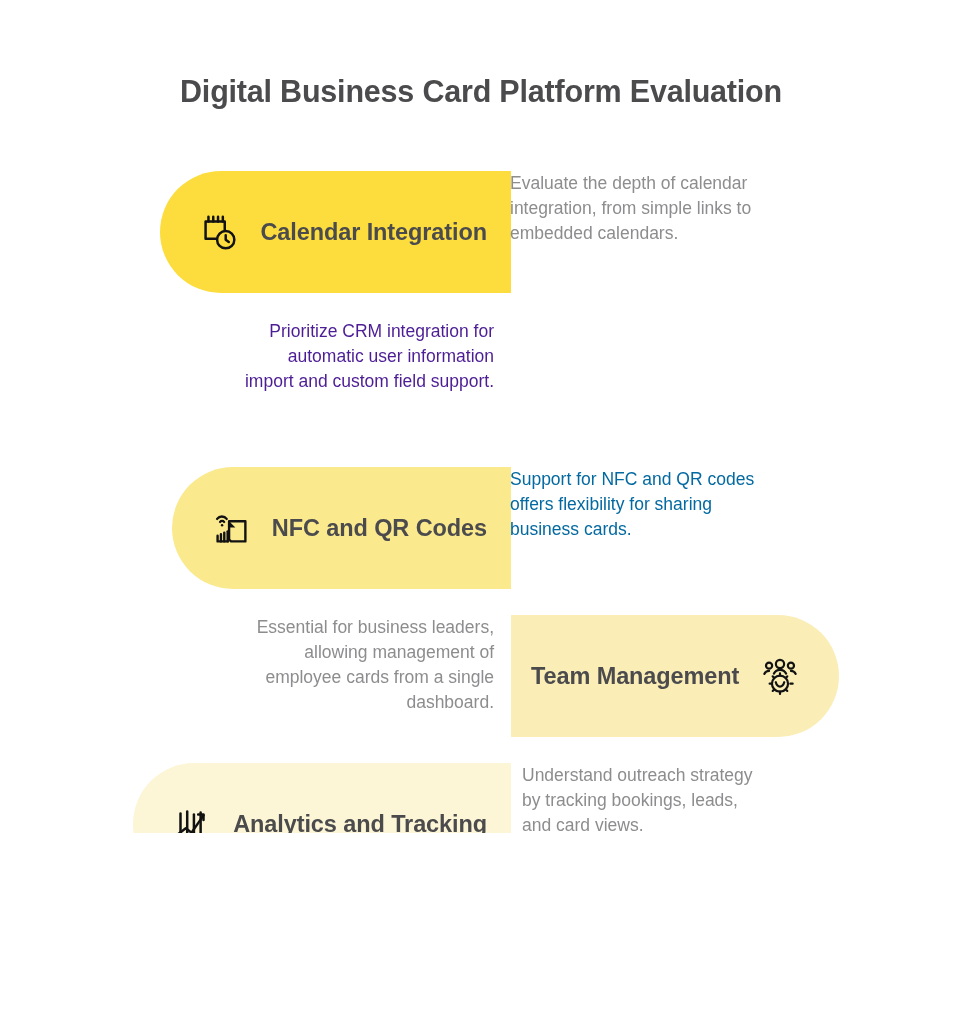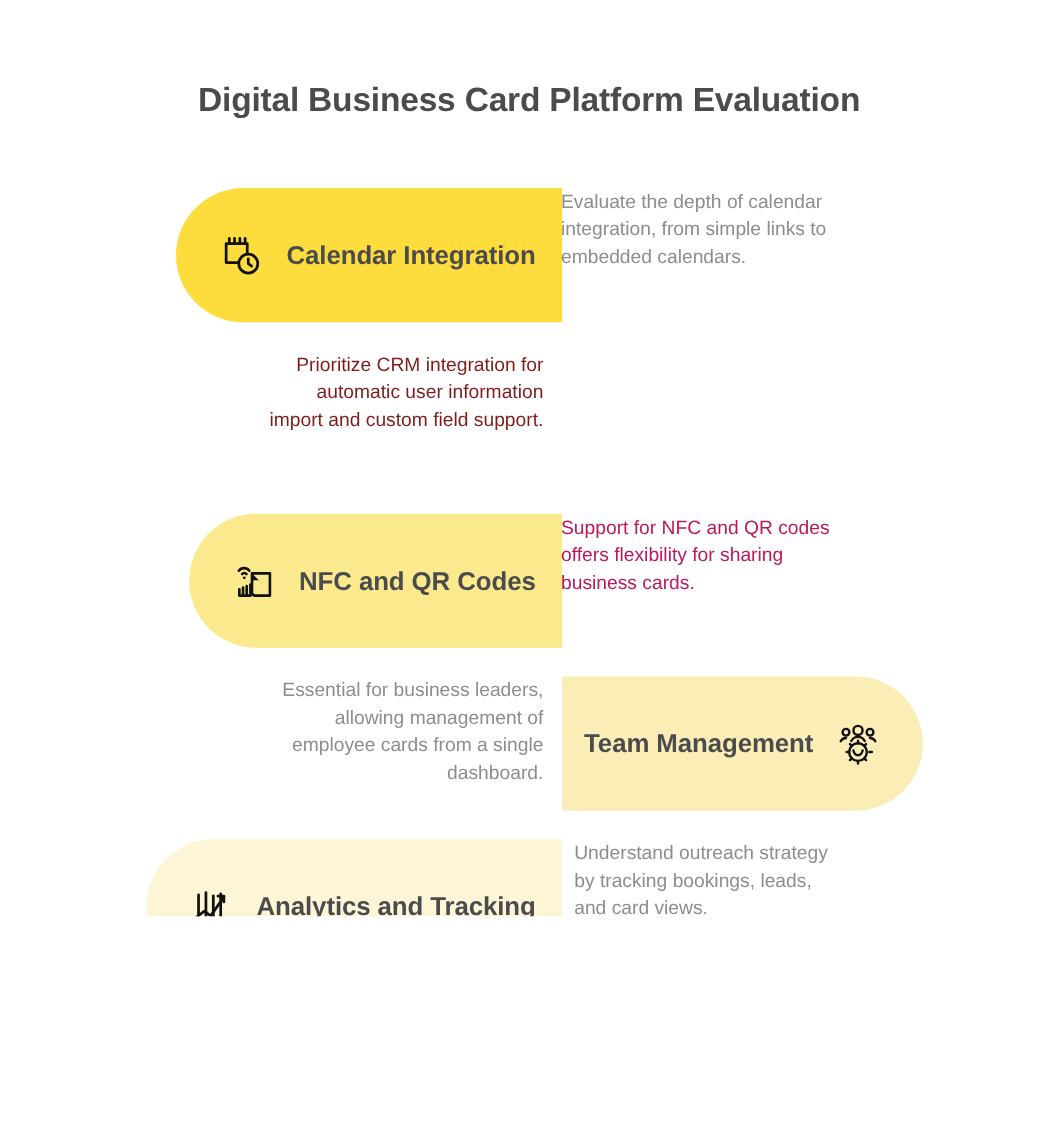--- a/index.html
+++ b/index.html
@@ -144,41 +144,41 @@
           <circle cx="31" cy="32" r="9" fill="#FCDD3D"></circle>
           <path d="M31 27.5V32l3.2 2.4"></path>
         </svg>
       </span>
       <span class="pill-label">Calendar Integration</span>
     </div>
     <div class="desc" style="color: rgb(141, 141, 143);">Evaluate the depth of calendar integration, from simple links to embedded calendars.</div>
   </div>
 
   <div class="row right" style="top:319px;">
-    <div class="desc" style="color: #7f1d1d;">Prioritize CRM integration for automatic user information import and custom field support.</div>
+    <div class="desc" style="color: #4c1d95;">Prioritize CRM integration for automatic user information import and custom field support.</div>
   </div>
 
   <div class="row left" style="top:467px;">
     <div class="pill" style="background: rgb(251, 233, 142);">
       <span class="pill-icon">
         <svg viewBox="0 0 48 48" fill="none" stroke="#121212" stroke-width="2.5" stroke-linecap="round" stroke-linejoin="round">
           <path d="M9.5 14.5c2.6-3.4 7.4-3.4 10 0"></path>
           <path d="M12.6 17.6c1.1-1.4 3.1-1.4 4.2 0"></path>
           <circle cx="14.7" cy="21.2" r="1.3" fill="#121212" stroke="none"></circle>
           <path d="M22 17h17v21H24l-2-2z"></path>
           <path d="M22 17v6.5h6.5z" fill="#121212" stroke="none"></path>
           <path d="M20.5 27.5v10.5"></path>
           <path d="M17 29v9"></path>
           <path d="M13.5 30.5v7.5h7"></path>
           <path d="M10 32v6h3.5"></path>
         </svg>
       </span>
       <span class="pill-label">NFC and QR Codes</span>
     </div>
-    <div class="desc" style="color: #be185d;">Support for NFC and QR codes offers flexibility for sharing business cards.</div>
+    <div class="desc" style="color: #0369a1;">Support for NFC and QR codes offers flexibility for sharing business cards.</div>
   </div>
 
   <div class="row right" style="top:615px;">
     <div class="desc" style="color: rgb(141, 141, 143);">Essential for business leaders, allowing management of employee cards from a single dashboard.</div>
     <div class="pill" style="background: rgb(250, 237, 182);">
       <span class="pill-label">Team Management</span>
       <span class="pill-icon">
         <svg viewBox="0 0 48 48" fill="none" stroke="#121212" stroke-width="2.3" stroke-linecap="round" stroke-linejoin="round">
           <circle cx="24" cy="11.5" r="4.3"></circle>
           <circle cx="12.6" cy="13.2" r="3.2"></circle>

